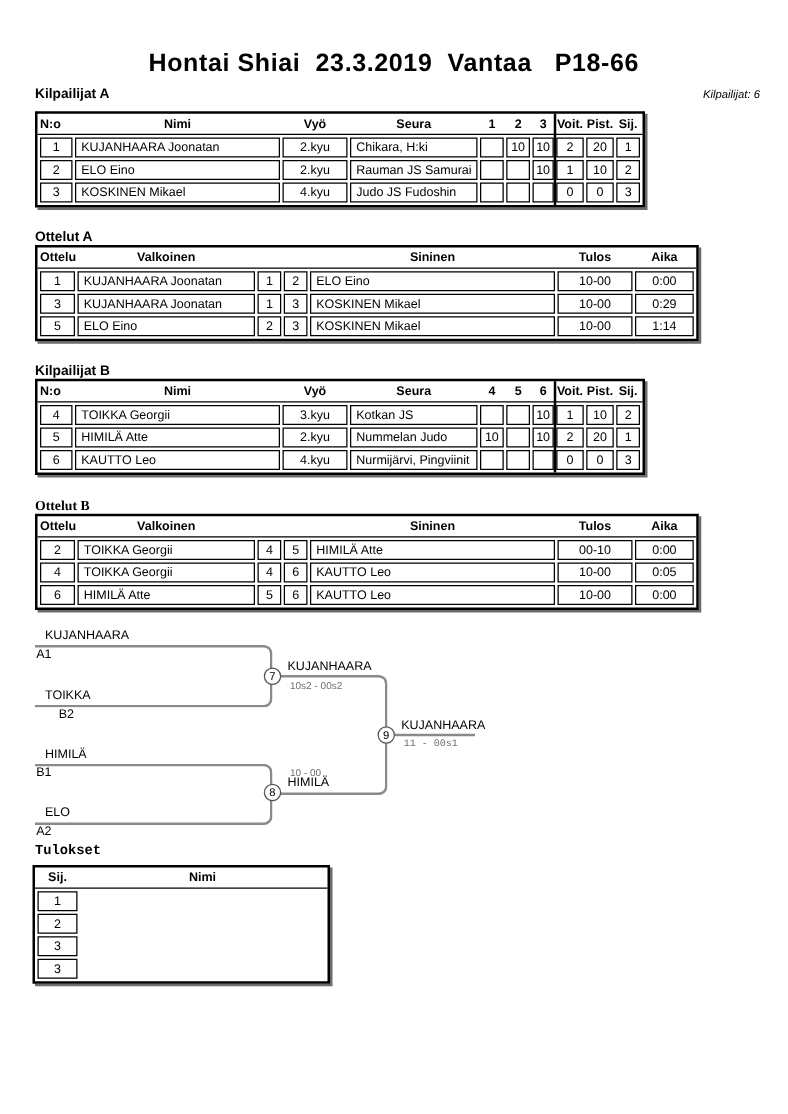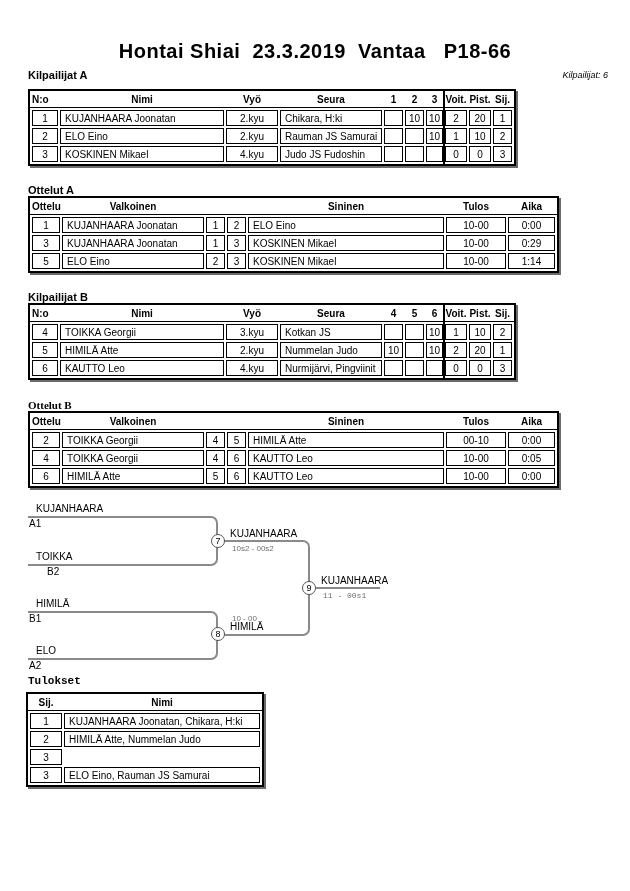--- a/index.html
+++ b/index.html
@@ -293,27 +293,24 @@
 
 <div class="abs section-title" style="top:675px;left:28px;width:284px;font-family:Liberation Mono, monospace;">Tulokset</div>
 <div class="dtable" style="left:26px;top:692px;width:238px;">
   <div class="hrow">
     <div class="hcell tu-sij">Sij.</div>
     <div class="hcell tu-nimi">Nimi</div>
   </div>
   <div class="tbody">
     <div class="brow">
       <div class="bcell tu-sij">1</div>
-      <div class="bcell left tu-nimi">KUJANHAARA Joonatan, Chikara, H:ki</div>
     </div>
     <div class="brow">
       <div class="bcell tu-sij">2</div>
-      <div class="bcell left tu-nimi">HIMILÄ Atte, Nummelan Judo</div>
     </div>
     <div class="brow">
       <div class="bcell tu-sij">3</div>
     </div>
     <div class="brow">
       <div class="bcell tu-sij">3</div>
-      <div class="bcell left tu-nimi">ELO Eino, Rauman JS Samurai</div>
     </div>
   </div>
 </div>
 
 </body></html>

